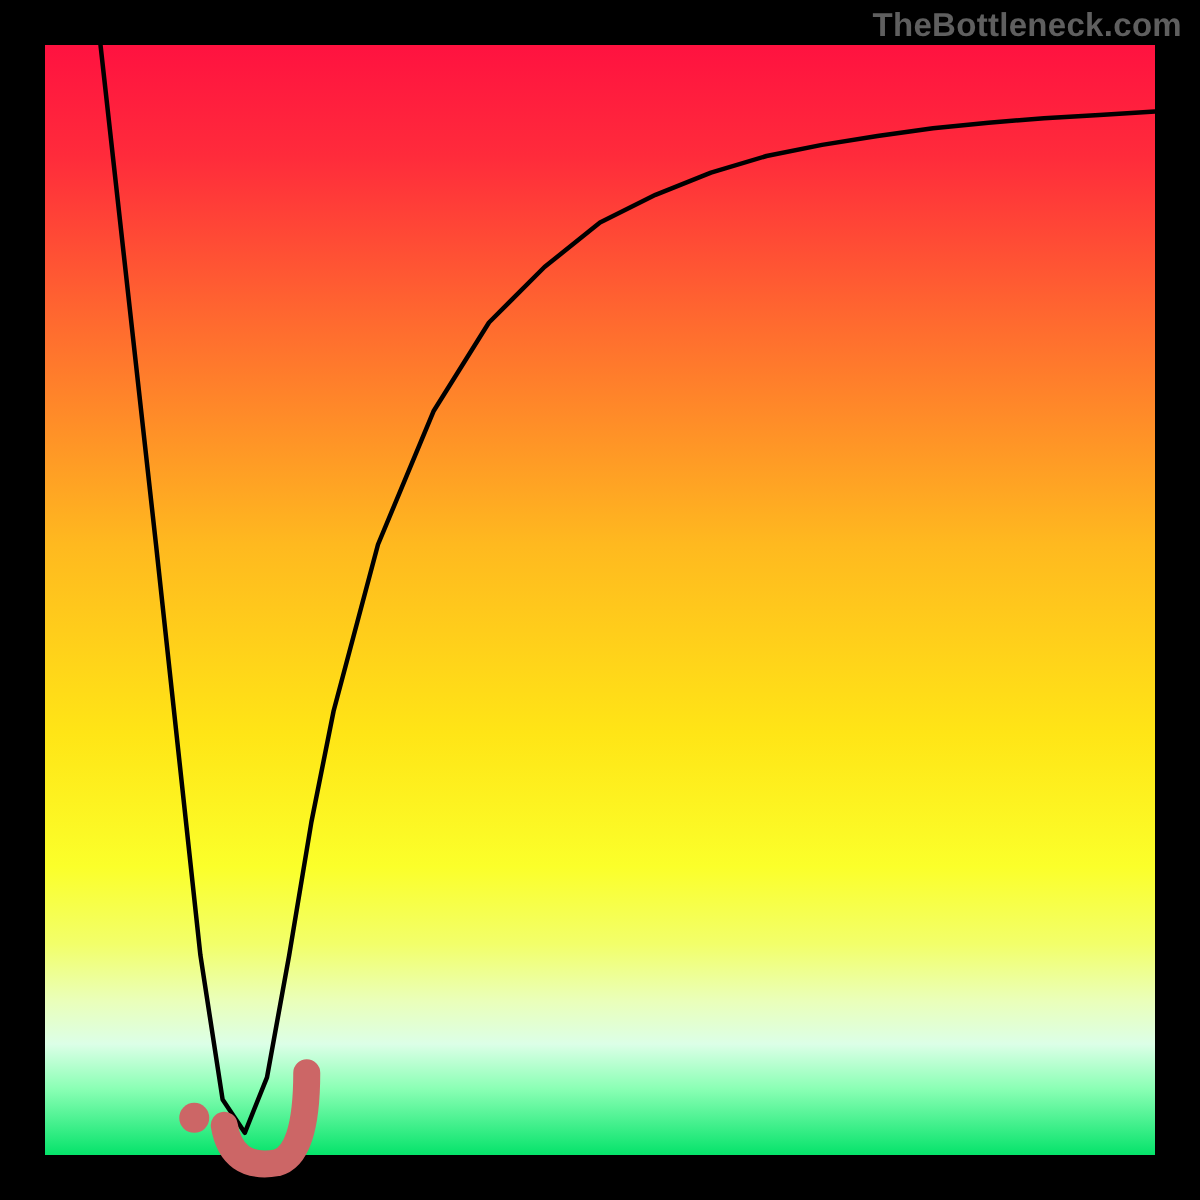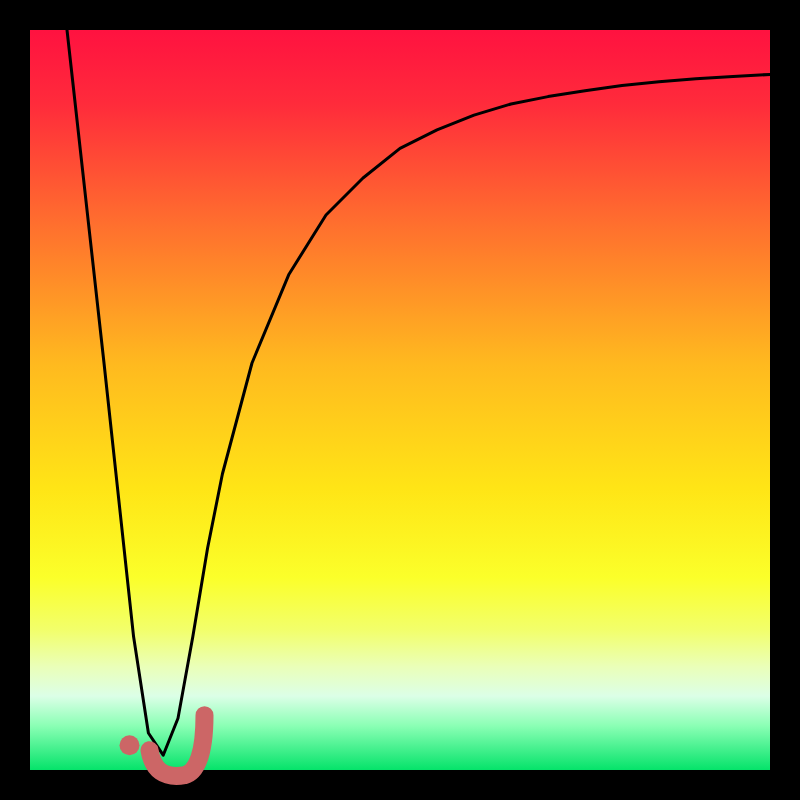--- a/index.html
+++ b/index.html
@@ -4,20 +4,21 @@
 <style>
   html,body{margin:0;padding:0;width:800px;height:800px;overflow:hidden;background:#000;font-family:Arial,Helvetica,sans-serif}
   #wrap{position:relative;width:800px;height:800px}
   #watermark{position:absolute;top:4px;right:12px;color:#5f5f5f;font-size:22px;font-weight:600;letter-spacing:.2px}
   svg{display:block}
 </style>
 </head>
 <body>
 
 <div id="wrap">
+  <div id="watermark">TheBottleneck.com</div>
 
   <svg width="800" height="800" viewBox="0 0 800 800">
     <defs>
       <linearGradient id="bgGrad" x1="0" y1="0" x2="0" y2="1">
         <stop offset="0%" stop-color="#ff1240"></stop>
         <stop offset="10%" stop-color="#ff2b3b"></stop>
         <stop offset="25%" stop-color="#ff6a2f"></stop>
         <stop offset="45%" stop-color="#ffb91f"></stop>
         <stop offset="62%" stop-color="#ffe516"></stop>
         <stop offset="74%" stop-color="#fbff2a"></stop>

